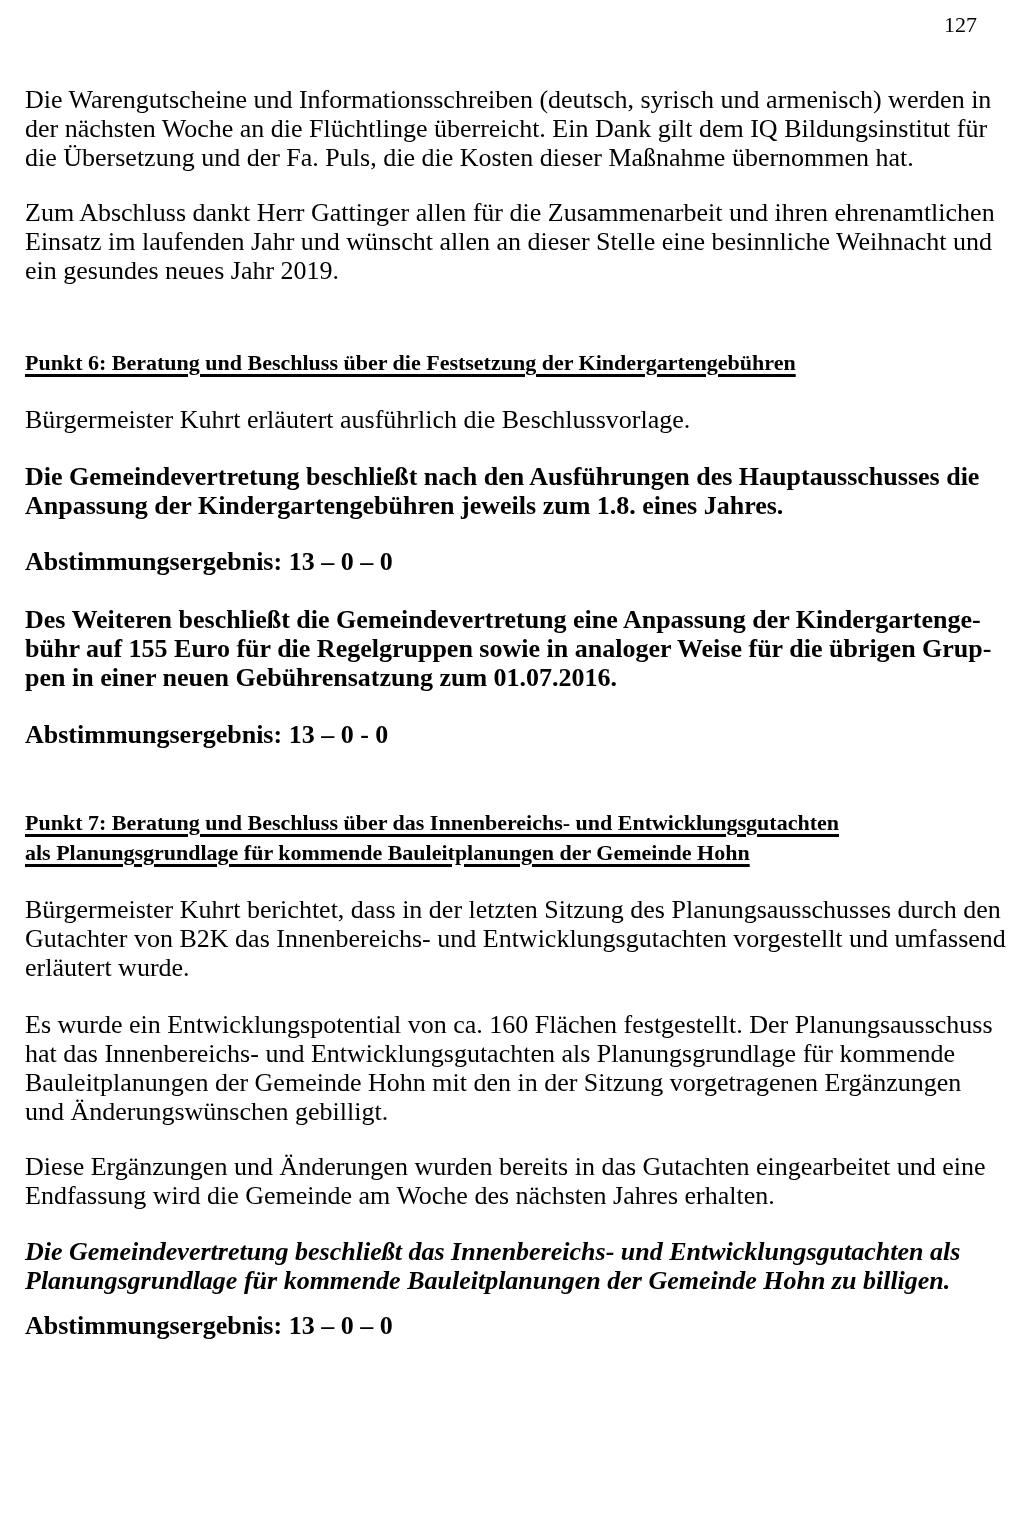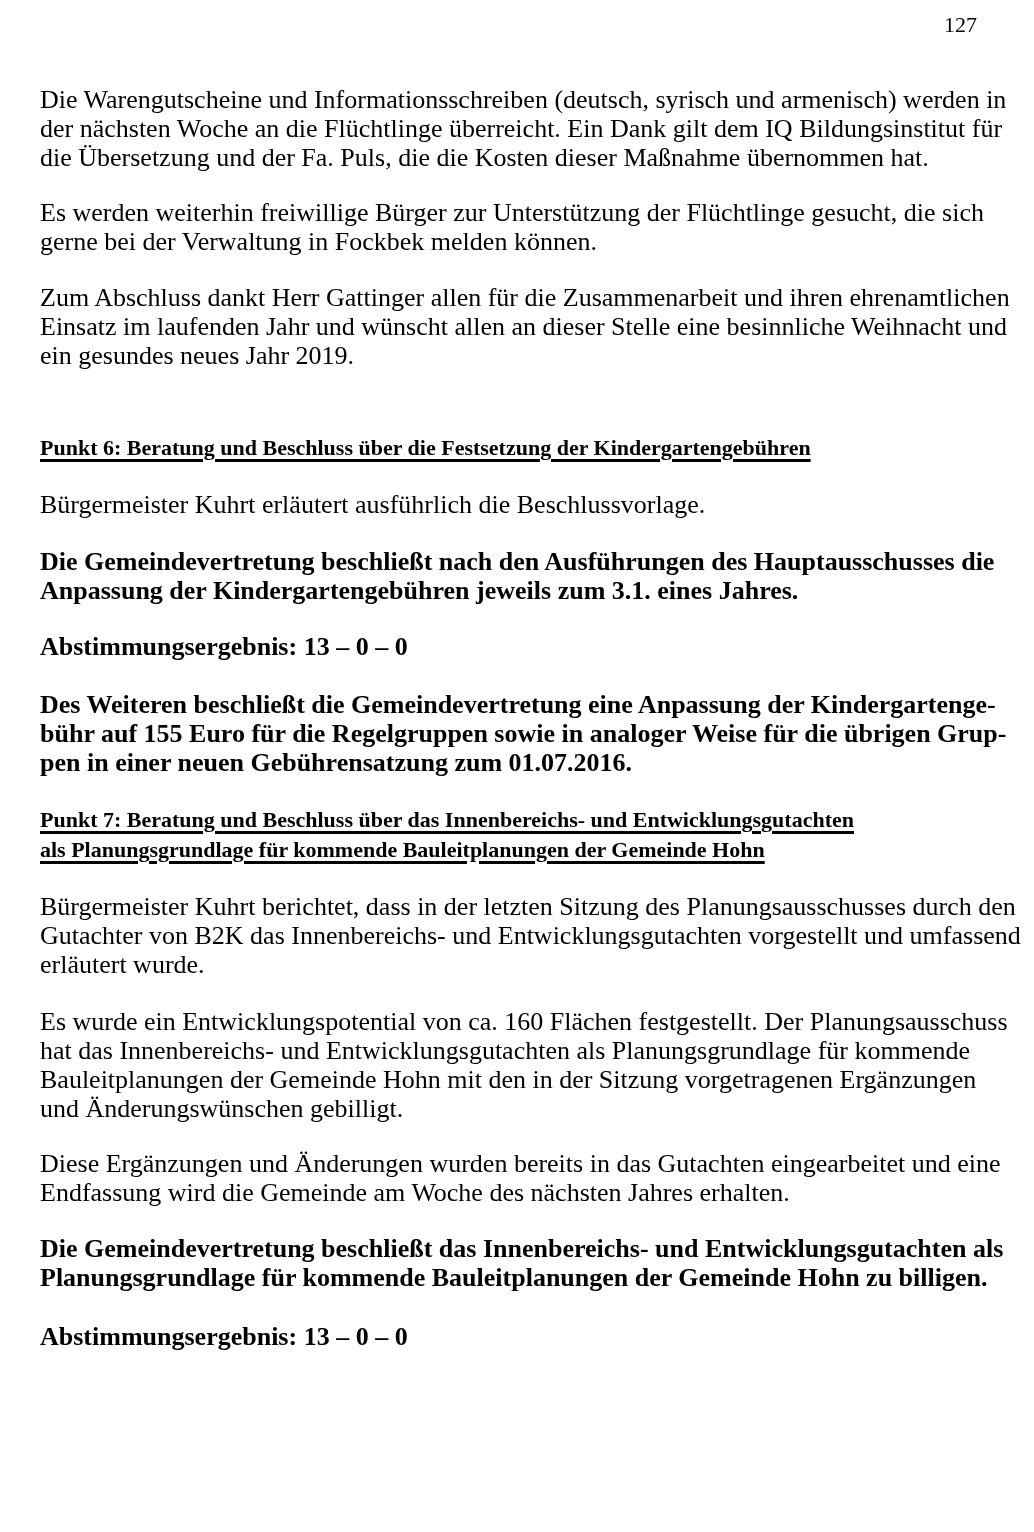--- a/index.html
+++ b/index.html
@@ -11,21 +11,21 @@
     width: 1034px;
     height: 1532px;
     overflow: hidden;
     color: #000000;
     font-family: "Liberation Serif", serif;
   }
   .page {
     box-sizing: border-box;
     width: 1034px;
     height: 1532px;
-    padding: 10px 25px 0 40px;
+    padding: 10px 25px 0 25px;
   }
   .page-number {
     font-size: 22px;
     line-height: 29px;
     text-align: right;
     padding-right: 32px;
     margin: 0 0 46px 0;
     white-space: pre;
   }
   .para {
@@ -45,56 +45,55 @@
     text-decoration-thickness: 2.5px;
     text-underline-offset: 4px;
     white-space: pre;
     margin: 12px 0 27px 0;
   }
   
   .mb26 { margin-bottom: 26px; }
   .mb27 { margin-bottom: 27px; }
   .mb28 { margin-bottom: 28px; }
   .mb29 { margin-bottom: 29px; }
-  .mb30 { margin-bottom: 30px; }
+  .mb30 { margin-bottom: 16px; font-style: italic; }
   .mb59 { margin-bottom: 59px; }
   .mb63 { margin-bottom: 63px; }
   .mb0  { margin-bottom: 0; }
 </style>
 </head>
 <body>
 
 <div class="page">
 
   <div class="page-number">127</div>
 
   <div class="para mb26">Die Warengutscheine und Informationsschreiben (deutsch, syrisch und armenisch) werden in
 der nächsten Woche an die Flüchtlinge überreicht. Ein Dank gilt dem IQ Bildungsinstitut für
 die Übersetzung und der Fa. Puls, die die Kosten dieser Maßnahme übernommen hat.</div>
 
-  <div class="para mb27">Es werden weiterhin freiwillige Bürger zur Unterstützung der Flüchtlinge gesucht, die sich
-gerne bei der Verwaltung in Fockbek melden können.</div>
 
   <div class="para mb63">Zum Abschluss dankt Herr Gattinger allen für die Zusammenarbeit und ihren ehrenamtlichen
 Einsatz im laufenden Jahr und wünscht allen an dieser Stelle eine besinnliche Weihnacht und
 ein gesundes neues Jahr 2019.</div>
 
   <div class="heading mb27">Punkt 6: Beratung und Beschluss über die Festsetzung der Kindergartengebühren</div>
 
   <div class="para mb28">Bürgermeister Kuhrt erläutert ausführlich die Beschlussvorlage.</div>
 
   <div class="para bold mb27">Die Gemeindevertretung beschließt nach den Ausführungen des Hauptausschusses die
-Anpassung der Kindergartengebühren jeweils zum 3.1. eines Jahres.</div>
+Anpassung der Kindergartengebühren jeweils zum 1.8. eines Jahres.</div>
 
   <div class="para bold mb29">Abstimmungsergebnis: 13 – 0 – 0</div>
 
   <div class="para bold mb28">Des Weiteren beschließt die Gemeindevertretung eine Anpassung der Kindergartenge-
 bühr auf 155 Euro für die Regelgruppen sowie in analoger Weise für die übrigen Grup-
 pen in einer neuen Gebührensatzung zum 01.07.2016.</div>
 
+  <div class="para bold mb59">Abstimmungsergebnis: 13 – 0 - 0</div>
 
   <div class="heading mb27">Punkt 7: Beratung und Beschluss über das Innenbereichs- und Entwicklungsgutachten
 als Planungsgrundlage für kommende Bauleitplanungen der Gemeinde Hohn</div>
 
   <div class="para mb28">Bürgermeister Kuhrt berichtet, dass in der letzten Sitzung des Planungsausschusses durch den
 Gutachter von B2K das Innenbereichs- und Entwicklungsgutachten vorgestellt und umfassend
 erläutert wurde.</div>
 
   <div class="para mb26">Es wurde ein Entwicklungspotential von ca. 160 Flächen festgestellt. Der Planungsausschuss
 hat das Innenbereichs- und Entwicklungsgutachten als Planungsgrundlage für kommende

